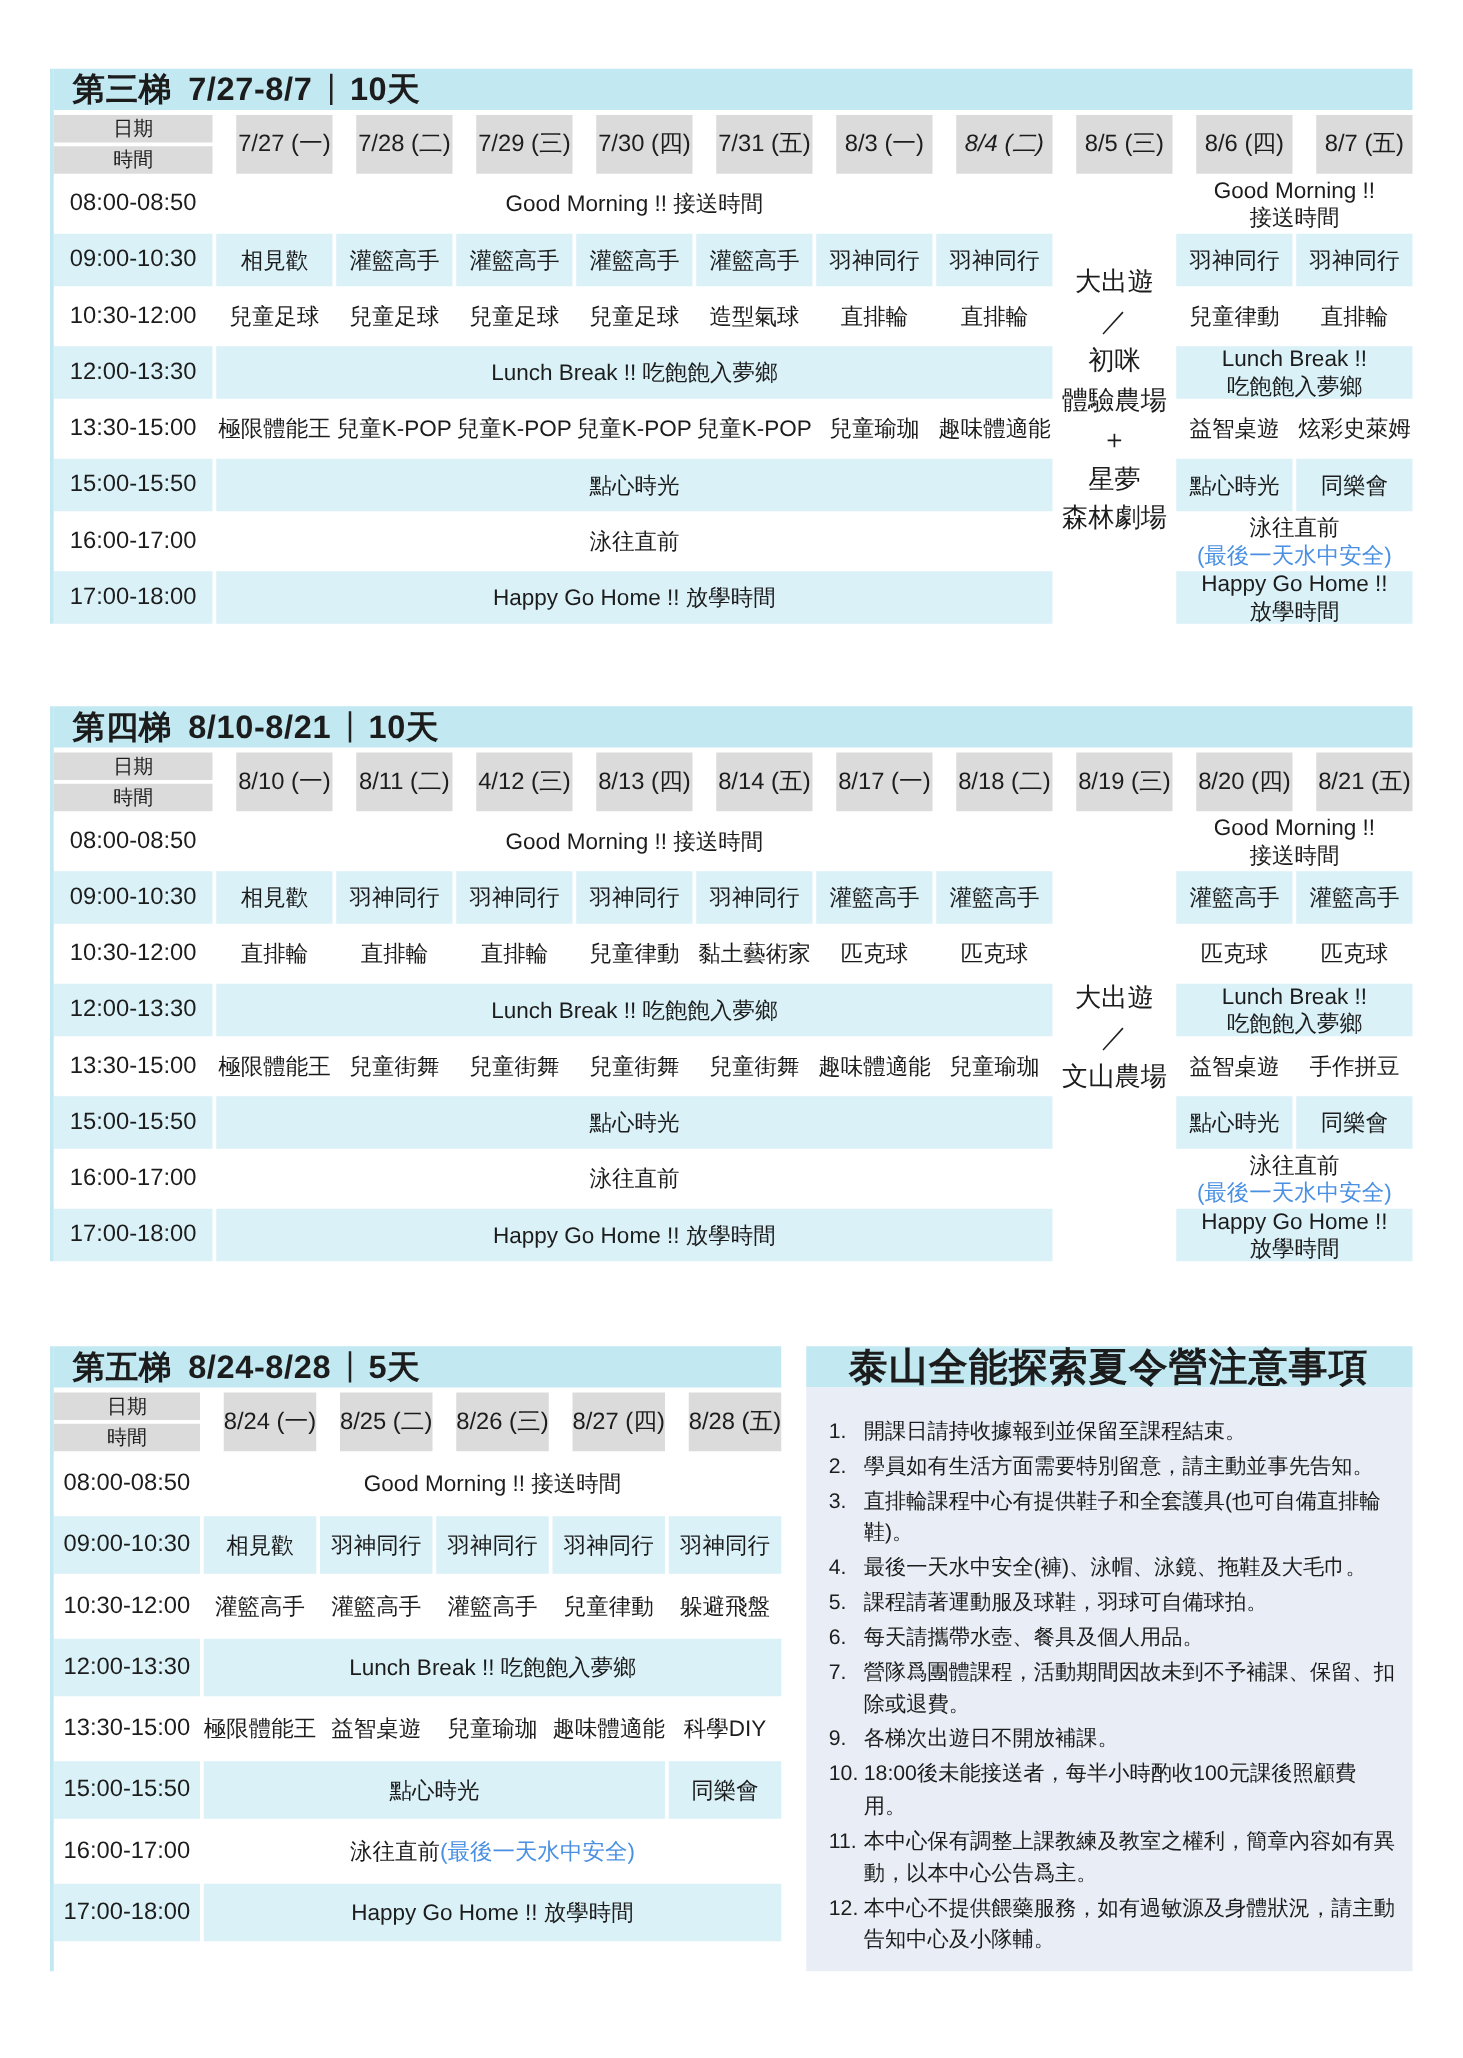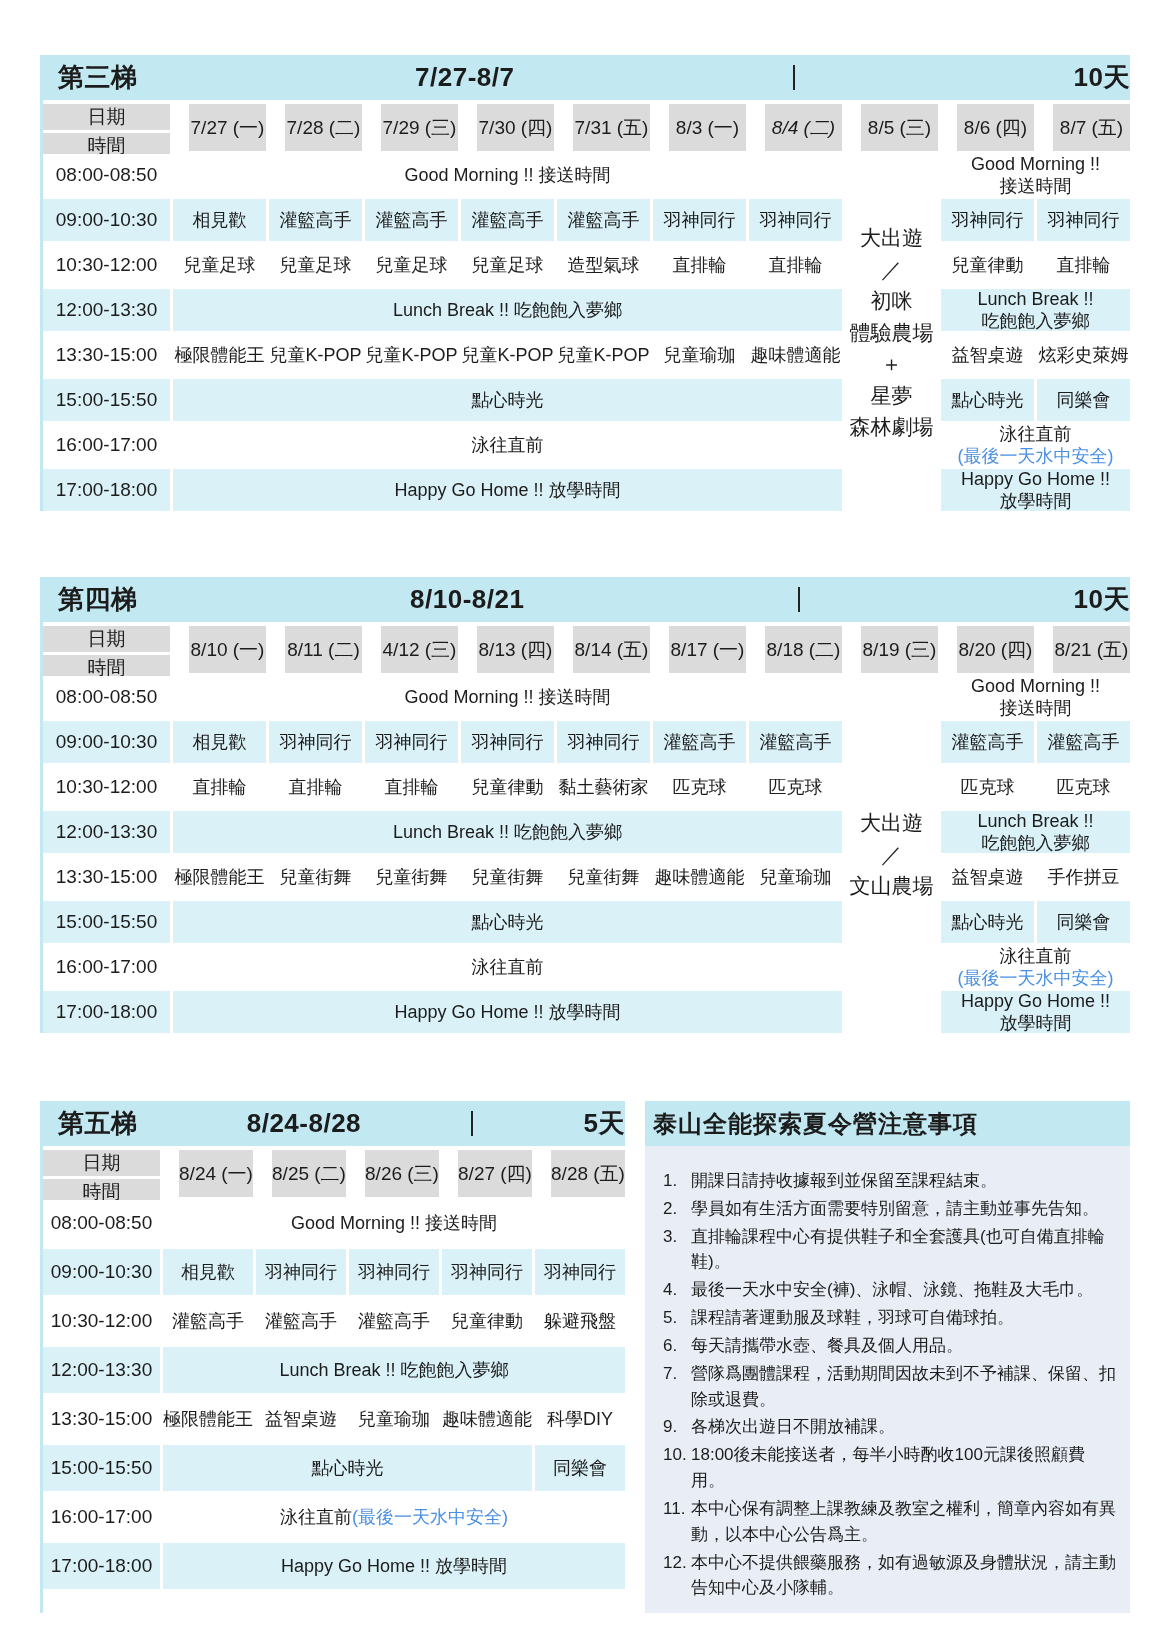--- a/index.html
+++ b/index.html
@@ -13,53 +13,52 @@
   *{box-sizing:border-box;}
   html,body{margin:0;padding:0;}
   body{
     width:1170px;height:1646px;background:#fff;color:var(--ink);
     font-family:"Liberation Sans","DejaVu Sans",sans-serif;
     -webkit-font-smoothing:antialiased;
   }
   .page{padding:55px 40px 0 40px;}
   .sched-block{width:1090px;border-left:3px solid var(--cyan-bar);}
   .sec-title{
-    background:var(--cyan-bar);height:45px;display:flex;align-items:center;
+    background:var(--cyan-bar);height:33px;display:flex;align-items:center;
     padding-left:15px;font-size:26px;font-weight:bold;letter-spacing:.5px;
     margin-bottom:4px;
-    justify-content:space-between;
   }
   .sec-title .sp{margin-left:13px;}
   .tdiv{display:inline-block;border-left:2px solid #222;height:25px;margin:0 14px;}
   .grid{display:grid;gap:3px;width:100%;}
   .big .grid{grid-template-rows:47px repeat(8,42px);}
   .small{width:585px;}
   .small .grid{grid-template-rows:47px repeat(8,46px);}
   .cell{
     display:flex;flex-direction:column;align-items:center;justify-content:center;
     text-align:center;font-size:18px;line-height:1.25;white-space:nowrap;overflow:visible;
   }
   .bg-w{background:#fff;}
   .bg-c{background:var(--cyan-row);}
   .hdr{background:var(--gray-hdr);font-size:19px;margin-left:16px;}
   .time{font-size:19px;}
   .corner{display:flex;flex-direction:column;gap:3px;}
   .corner>div{
     flex:1;background:var(--gray-hdr);display:flex;align-items:center;
-    justify-content:center;font-size:19px;
+    justify-content:center;font-size:16px;
   }
   .outing{background:#fff;font-size:21px;line-height:1.5;}
   .ln{white-space:nowrap;}
   .blu{color:var(--blue);}
   .bottom-row{display:flex;gap:20px;margin-top:68px;align-items:stretch;}
   .mt{margin-top:66px;}
   .notes{width:485px;display:flex;flex-direction:column;}
   .notes-title{
-    background:var(--cyan-bar);height:45px;display:flex;align-items:center;
-    padding-left:8px;font-size:24px;font-weight:bold;letter-spacing:1px;
+    background:var(--cyan-bar);height:33px;display:flex;align-items:center;
+    padding-left:34px;font-size:31px;font-weight:bold;letter-spacing:1px;
   }
   .notes-body{background:var(--notes-bg);flex:1;padding:22px 14px 10px 14px;}
   .note-item{
     display:grid;grid-template-columns:32px 1fr;font-size:17px;
     line-height:1.52;margin-bottom:2px;
   }
   .note-num{text-align:left;padding-left:4px;}
 </style>
 </head>
 <body>

